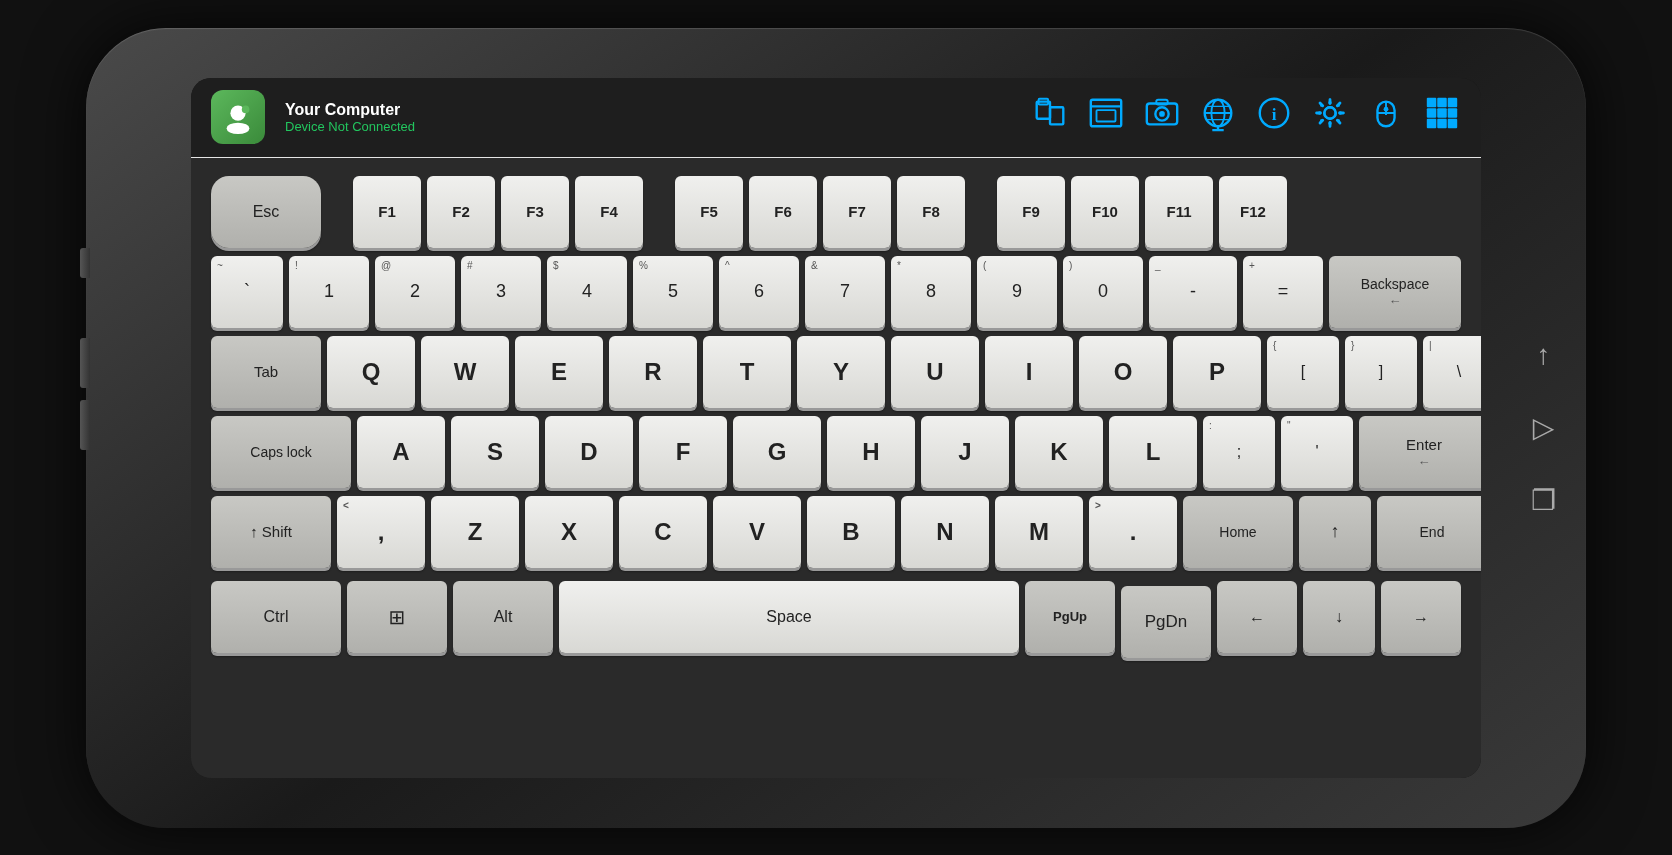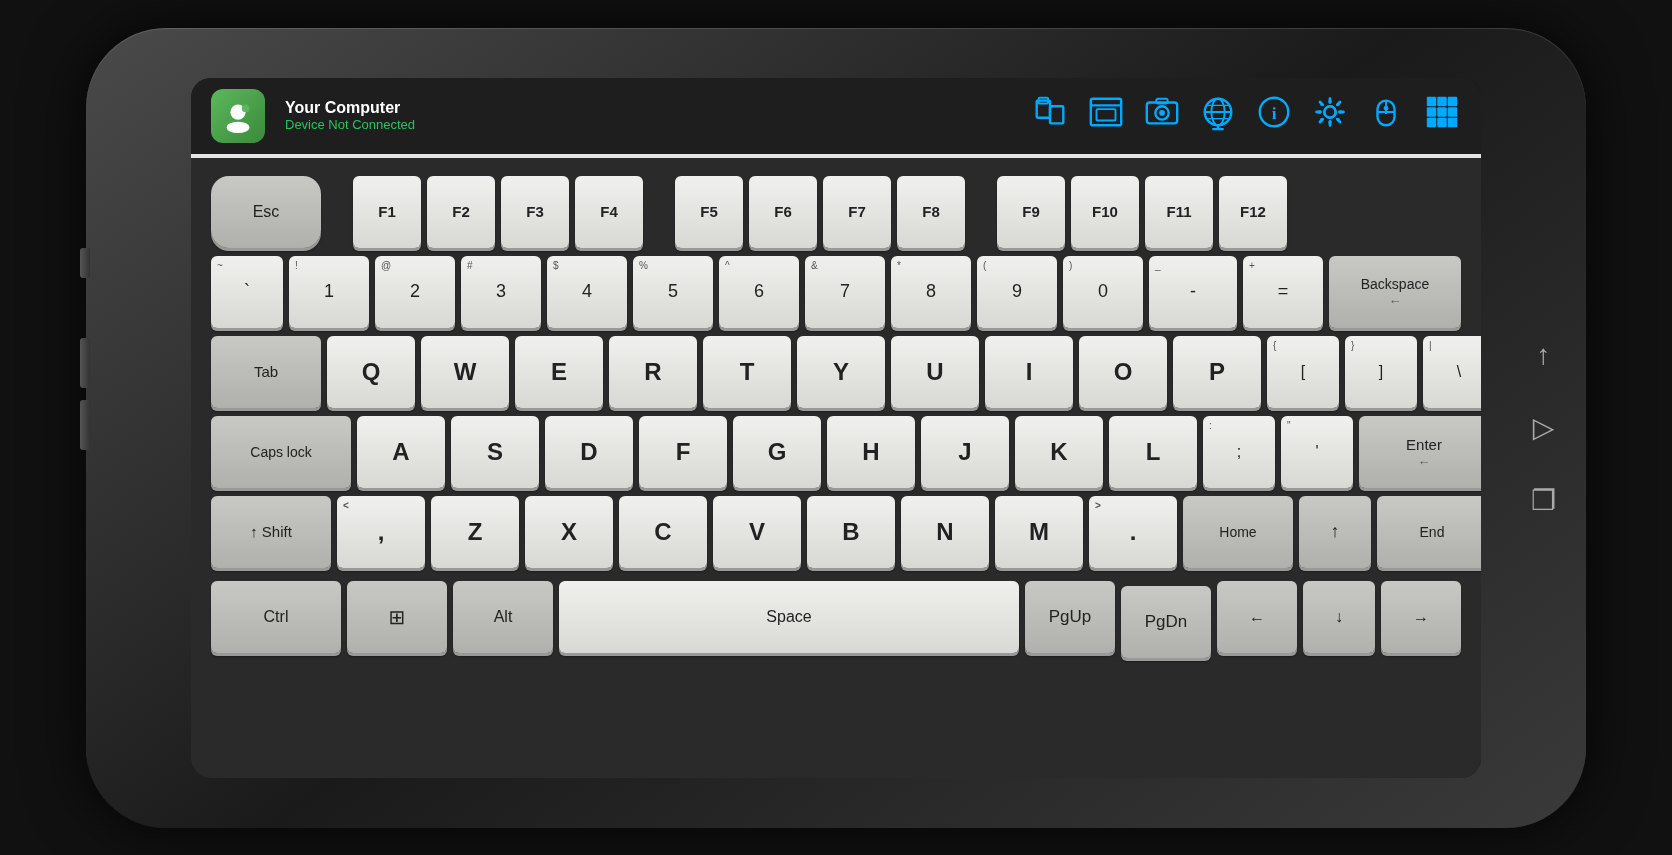--- a/index.html
+++ b/index.html
@@ -73,21 +73,21 @@
       background: #1a1a1a;
       border-radius: 20px;
       overflow: hidden;
       display: flex;
       flex-direction: column;
     }
 
     
     .top-bar {
       background: #1e1e1e;
-      border-bottom: 4px solid #e5e5e5;
+      border-bottom: 1px solid #e5e5e5;
       height: 80px;
       display: flex;
       align-items: center;
       padding: 0 20px;
       gap: 20px;
       flex-shrink: 0;
     }
 
     .app-icon {
       width: 54px;
@@ -207,21 +207,21 @@
 
     .key-shift-left { min-width: 120px; flex: 0 0 120px; font-size: 15px; }
     .key-home { min-width: 110px; flex: 0 0 110px; font-size: 14px; }
     .key-up-arrow { min-width: 72px; flex: 0 0 72px; font-size: 18px; }
     .key-end { min-width: 110px; flex: 0 0 110px; font-size: 14px; }
 
     .key-ctrl { min-width: 130px; flex: 0 0 130px; font-size: 16px; }
     .key-win { min-width: 100px; flex: 0 0 100px; font-size: 20px; }
     .key-alt { min-width: 100px; flex: 0 0 100px; font-size: 16px; }
     .key-space { flex: 1; font-size: 16px; text-align: right; }
-    .key-pgup { min-width: 90px; flex: 0 0 90px; font-size: 17px; }
+    .key-pgup { min-width: 90px; flex: 0 0 90px; font-size: 13px; font-weight: bold; }
     .key-pgdn { min-width: 90px; flex: 0 0 90px; font-size: 17px; margin-top: 10px; }
     .key-left-arr { min-width: 80px; flex: 0 0 80px; font-size: 16px; }
     .key-down-arr { min-width: 72px; flex: 0 0 72px; font-size: 16px; }
     .key-right-arr { min-width: 80px; flex: 0 0 80px; font-size: 16px; }
 
     .enter-arrow {
       font-size: 13px;
       color: #555;
     }
     .backspace-arrow {

